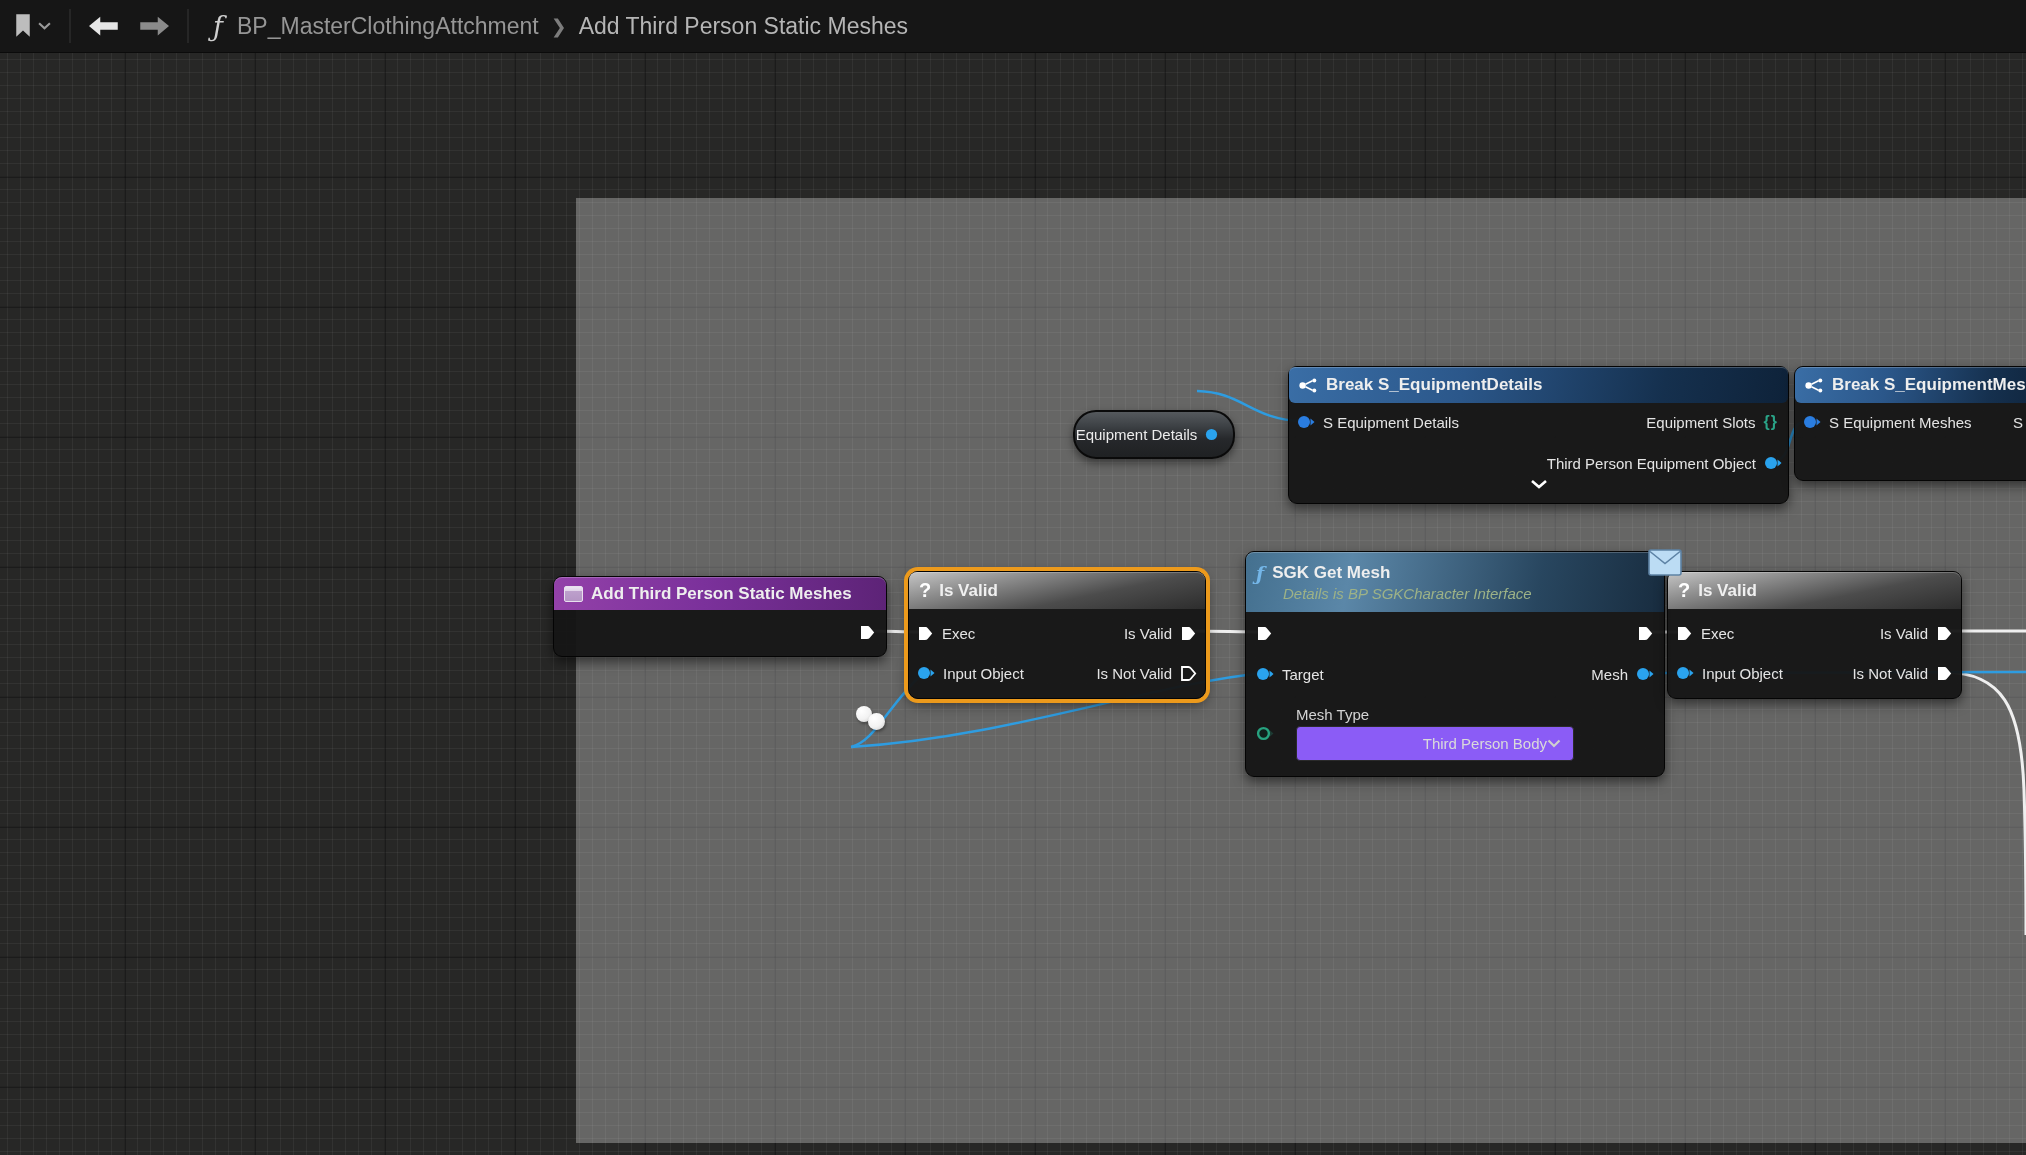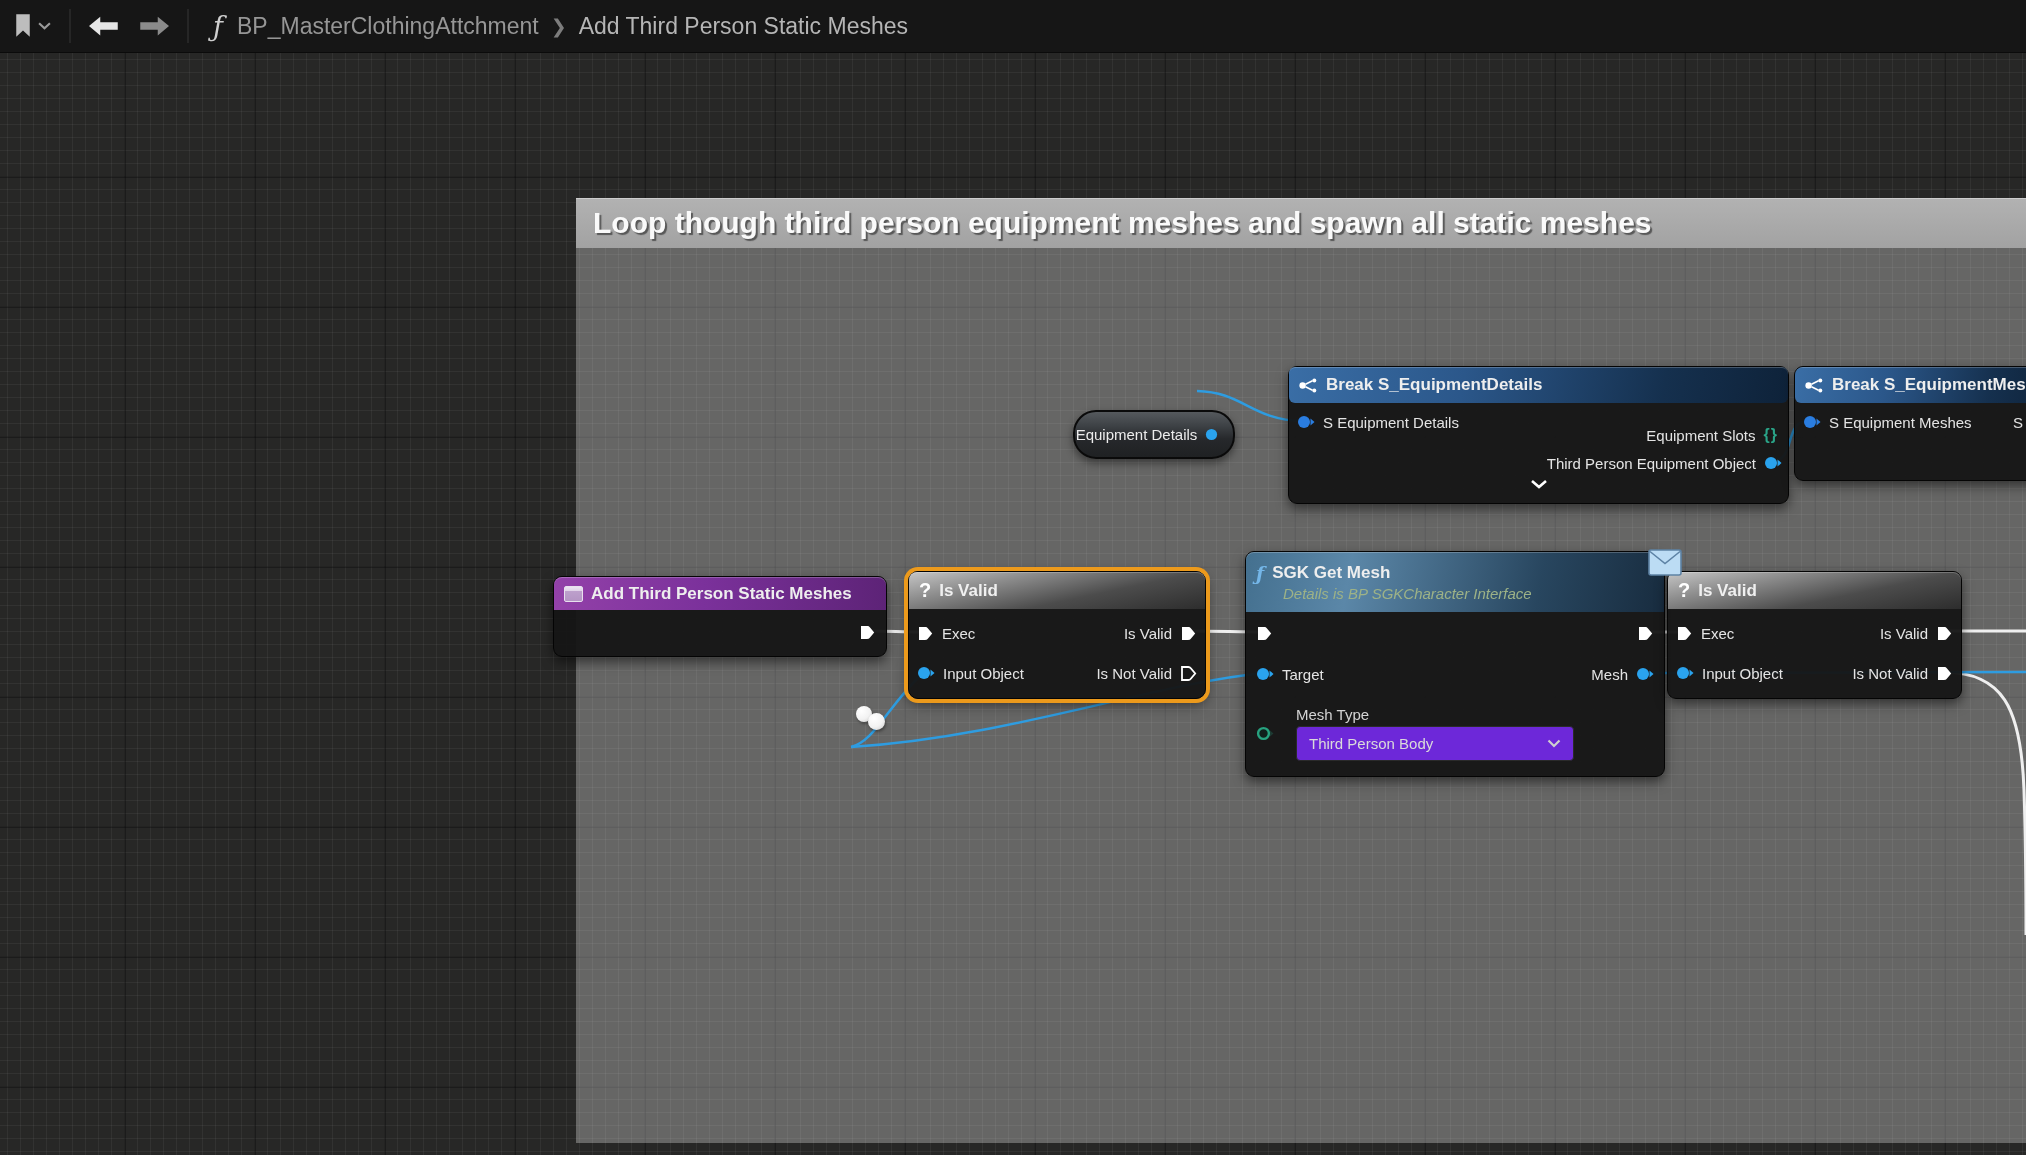--- a/index.html
+++ b/index.html
@@ -61,23 +61,23 @@
   .selected{box-shadow:0 0 0 4px #ec9a1c,0 5px 14px rgba(0,0,0,0.55);}
 
   
   .pill{position:absolute;border-radius:23px;border:2px solid #0a0a0a;z-index:5;
     display:flex;align-items:center;justify-content:center;gap:8px;
     font-size:15px;color:#ececec;box-shadow:0 4px 9px rgba(0,0,0,0.45);cursor:move;}
   .pill-equipment{background:linear-gradient(to bottom,#55595d 0%,#3e4246 30%,#26282b 60%,#1f2123 100%);margin-top:42px;}
   .pill-attach{background:linear-gradient(to bottom,#82b5cf 0%,#4e7a91 28%,#2c3338 62%,#23272a 100%);}
 
   
-  .dropdown{position:absolute;left:50px;top:174px;width:252px;height:33px;background:#6d28d9;
+  .dropdown{position:absolute;left:50px;top:174px;width:252px;height:33px;background:#8b5cf6;
     border:1px solid #2a2a2a;border-radius:4px;display:flex;align-items:center;
-    justify-content:space-between;padding:0 12px;font-size:15px;color:#dadada;cursor:pointer;}
+    justify-content:flex-end;padding:0 12px;font-size:15px;color:#dadada;cursor:pointer;}
 
   .bubble{position:absolute;border-radius:50%;z-index:8;
     background:radial-gradient(circle at 35% 30%,#ffffff 0%,#f2f2f2 55%,#c9c9c9 100%);
     box-shadow:1px 2px 3px rgba(0,0,0,0.35);}
   .envelope{position:absolute;z-index:7;}
   .exp-chevron{position:absolute;left:50%;transform:translateX(-50%);cursor:pointer;}
   .icon-sq{width:17px;height:14px;border-radius:2px;background:linear-gradient(to bottom,#ece4f2 0%,#e0d2e8 28%,#bda0cc 30%,#b495c4 100%);border:1px solid #e8e0ee;}
 </style>
 </head>
 <body>
@@ -107,23 +107,20 @@
     <div class="tb-sep"></div>
     <span class="crumb-fn">ƒ</span>
     <span class="crumb-parent">BP_MasterClothingAttchment</span>
     <span class="crumb-sep">❯</span>
     <span class="crumb-current">Add Third Person Static Meshes</span>
   </div>
 
   <div class="canvas"></div>
 
   <div class="comment-body"></div>
-  <div class="comment-header">
-    <span class="comment-title">Loop though third person equipment meshes and spawn all static meshes</span>
-  </div>
 
   <svg class="wires" width="2026" height="1155" viewBox="0 0 2026 1155">
 
     <path d="M872,631 C890,631 902,632 919,632" stroke="#efefef" stroke-width="3" fill="none"></path>
     <path d="M1190,631 C1215,631 1242,632 1265,632" stroke="#efefef" stroke-width="3" fill="none"></path>
     <path d="M1643,632 L1685,632" stroke="#efefef" stroke-width="3" fill="none"></path>
     <path d="M1944,631 L2026,631" stroke="#efefef" stroke-width="3" fill="none"></path>
     <path d="M1944,672 C2002,673 2021,706 2024,790 C2026,850 2026,890 2026,935" stroke="#efefef" stroke-width="3" fill="none"></path>
 
     <path d="M1197,391 C1243,392 1252,420 1302,421" stroke="#2e9ce0" stroke-width="2.5" fill="none"></path>
@@ -151,21 +148,21 @@
       </svg>
       <span>Break S_EquipmentDetails</span>
     </div>
     <div class="prow" style="left:8px;top:45px">
       <svg width="18" height="14" viewBox="0 0 18 14">
         <circle cx="7" cy="7" r="6" fill="#2a7de0"></circle>
           <path d="M13.5,3.4 L17.5,7 L13.5,10.6 z" fill="#2a7de0"></path>
       </svg>
       <span class="lbl">S Equipment Details</span>
     </div>
-    <div class="prow" style="right:10px;top:58px">
+    <div class="prow" style="right:10px;top:45px">
       <span class="lbl">Equipment Slots</span>
       <span class="braces">{}</span>
     </div>
     <div class="prow" style="right:6px;top:86px">
       <span class="lbl">Third Person Equipment Object</span>
       <svg width="18" height="14" viewBox="0 0 18 14">
         <circle cx="7" cy="7" r="6" fill="#2aa3ee"></circle>
           <path d="M13.5,3.4 L17.5,7 L13.5,10.6 z" fill="#2aa3ee"></path>
       </svg>
     </div>

